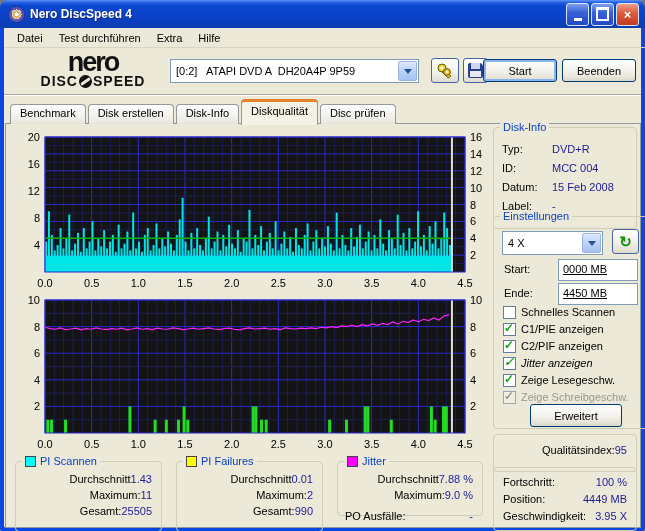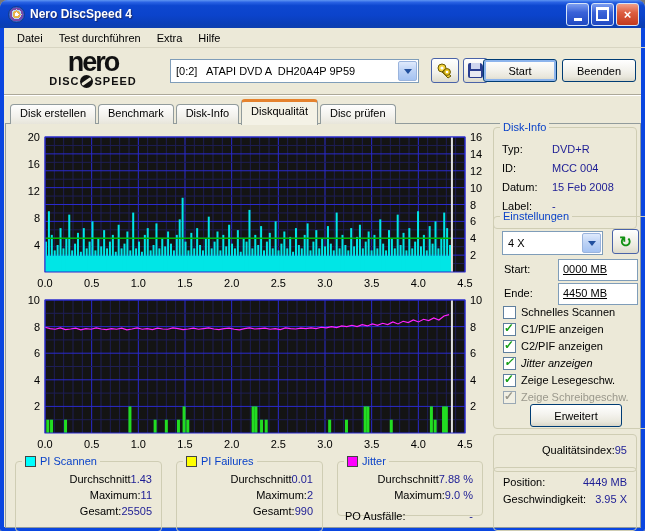--- a/index.html
+++ b/index.html
@@ -23,21 +23,21 @@
   .glyph-min{width:8px;height:3px;background:#fff;margin-top:10px;}
   .glyph-max{width:9px;height:9px;border:2px solid #fff;border-top-width:3px;}
   
   .menubar{position:absolute;left:4px;top:28px;width:637px;height:19px;display:flex;align-items:center;
     padding-left:5px;border-bottom:1px solid #d8d5c2;}
   .menu-item{padding:2px 8px;}
   
   .header{position:absolute;left:4px;top:48px;width:637px;height:46px;border-bottom:1px solid #aca899;box-shadow:0 1px 0 #fff;}
   .logo{position:absolute;left:14px;top:2px;width:150px;text-align:center;color:#111;}
   .logo1{font-size:27px;font-weight:bold;letter-spacing:-2px;line-height:24px;}
-  .logo2{font-size:11px;font-weight:bold;letter-spacing:1px;line-height:15px;display:flex;align-items:center;justify-content:center;gap:1px;}
+  .logo2{font-size:14px;font-weight:bold;letter-spacing:1px;line-height:15px;display:flex;align-items:center;justify-content:center;gap:1px;}
   .disc-glyph{display:inline-block;width:13px;height:13px;border-radius:50%;background:#111;position:relative;}
   .disc-glyph::after{content:"";position:absolute;left:1px;top:5px;width:11px;height:3px;background:#ece9d8;transform:rotate(-35deg);border-radius:2px;}
   .combo{position:absolute;left:166px;top:11px;width:247px;height:22px;background:#fff;border:1px solid #7f9db9;display:flex;align-items:center;}
   .combo-text{flex:1;padding-left:5px;white-space:pre;overflow:hidden;}
   .combo-btn{width:17px;height:18px;margin:1px;border:1px solid #9ab4dd;border-radius:2px;
     background:linear-gradient(180deg,#dfeafc 0%,#bcd2f5 50%,#a5c3f2 100%);display:flex;align-items:center;justify-content:center;}
   .combo-arrow{width:0;height:0;border-left:4px solid transparent;border-right:4px solid transparent;border-top:5px solid #21509e;}
   .iconbtn{position:absolute;top:10px;height:25px;border:1px solid #4a63a8;border-radius:3px;
     background:linear-gradient(180deg,#ffffff 0%,#f2f1ea 60%,#dddbcc 100%);display:flex;align-items:center;justify-content:center;padding:0;}
   .xpbtn{position:absolute;height:23px;border:1px solid #003c74;border-radius:3px;
@@ -134,22 +134,22 @@
       </svg>
     </button>
     <button class="iconbtn" style="left:459px;width:25px;">
       <span class="floppy"></span>
     </button>
     <button class="xpbtn default" style="left:479px;top:11px;width:74px;">Start</button>
     <button class="xpbtn" style="left:558px;top:11px;width:74px;">Beenden</button>
   </div>
 
   <div class="tabs">
+    <span class="tab">Benchmark</span>
     <span class="tab">Disk erstellen</span>
-    <span class="tab">Benchmark</span>
     <span class="tab">Disk-Info</span>
     <span class="tab active">Diskqualität</span>
     <span class="tab">Disc prüfen</span>
   </div>
 
   <div class="page"></div>
 
   <svg id="chart-top" class="chart-svg" style="top:131px;" width="488" height="158" viewBox="0 0 488 158">
       <rect x="41" y="6" width="420" height="135" fill="#141414"></rect>
       <line x1="41" y1="6" x2="41" y2="141" stroke="#2a2ace" stroke-width="1"></line>
@@ -551,20 +551,24 @@
 
   <div class="gbox" style="left:493px;top:434px;width:142px;height:29px;padding-top:7px;">
     <div class="srow">
       <span>Qualitätsindex:</span>
       <span class="val">95</span>
     </div>
   </div>
 
   <div class="gbox" style="left:493px;top:467px;width:142px;height:56px;padding-top:6px;">
     <div class="prow">
+        <span>Fortschritt:</span>
+        <span class="val">100 %</span>
+      </div>
+    <div class="prow">
         <span>Position:</span>
         <span class="val">4449 MB</span>
       </div>
     <div class="prow">
         <span>Geschwindigkeit:</span>
         <span class="val">3.95 X</span>
       </div>
   </div>
 
   <div class="gbox" style="left:15px;top:461px;width:145px;height:60px;padding-top:9px;">

